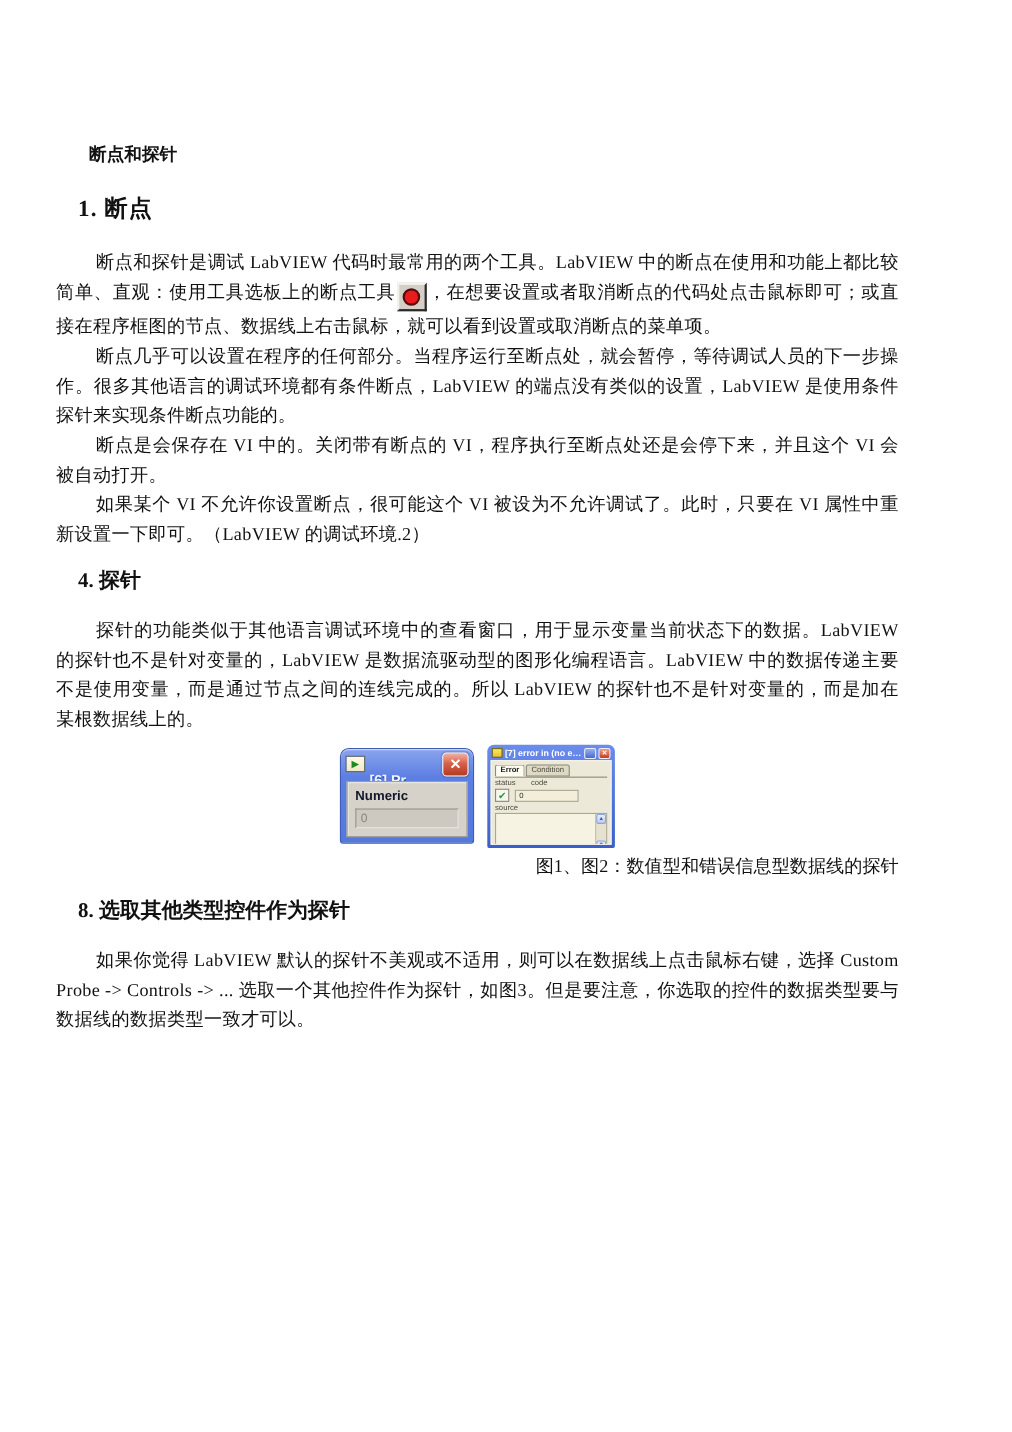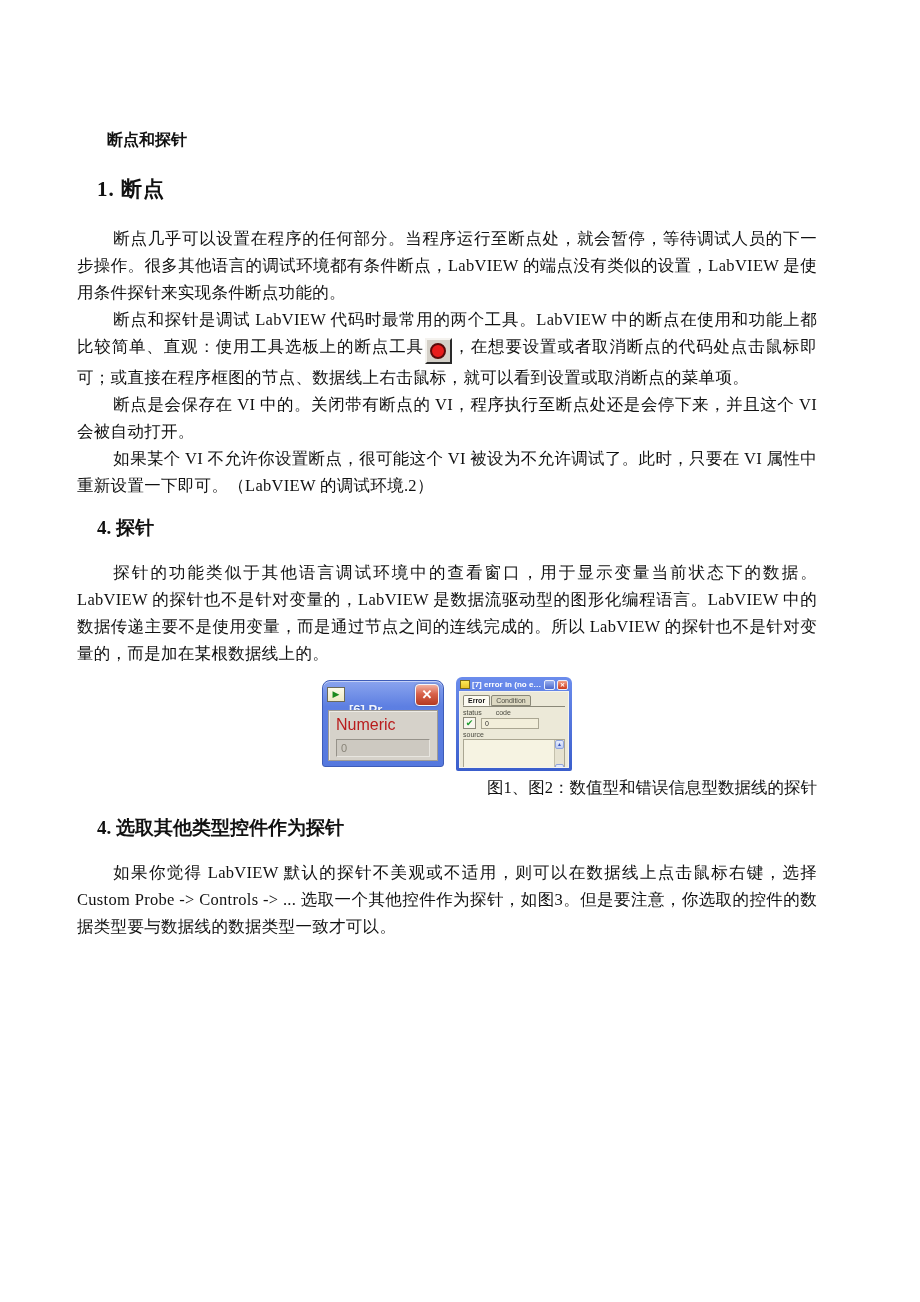--- a/index.html
+++ b/index.html
@@ -6,21 +6,21 @@
   html, body { background: #ffffff; }
   .page {
     position: relative;
     width: 920px;
     height: 1302px;
     background: #ffffff;
     font-family: "Liberation Serif", "DejaVu Serif", serif;
     color: #111111;
     overflow: hidden;
   }
-  .content { padding: 130px 103px 0 77px; }
+  .content { padding: 130px 103px 0 51px; }
 
   .doc-header {
     font-size: 16px;
     font-weight: bold;
     margin-left: 30px;
   }
   h1.sec1 {
     font-size: 21px;
     font-weight: bold;
     margin: 24px 0 22px 20px;
@@ -123,22 +123,23 @@
   }
   .win1-body {
     position: absolute;
     left: 5px; right: 5px; top: 29px; bottom: 5px;
     background: #d6d2ca;
     border: 1px solid #a09c94;
     box-shadow: inset 1px 1px 0 #edebe5;
     padding: 5px 7px;
   }
   .win1-label {
-    font-size: 16px;
-    color: #b91c1c;
+    font-size: 12px;
+    color: #0f172a;
+    font-weight: bold;
   }
   .win1-field {
     margin-top: 5px;
     height: 18px;
     background: #cdc9c1;
     border: 1px solid #96928a;
     border-right-color: #e8e6e0;
     border-bottom-color: #e8e6e0;
     font-size: 11px;
     color: #888478;
@@ -282,27 +283,27 @@
 </head>
 <body>
 
 <div class="page">
   <div class="content">
 
     <div class="doc-header">断点和探针</div>
 
     <h1 class="sec1">1. 断点</h1>
 
-    <p class="body-p">断点几乎可以设置在程序的任何部分。当程序运行至断点处，就会暂停，等待调试人员的下一步操作。很多其他语言的调试环境都有条件断点，LabVIEW 的端点没有类似的设置，LabVIEW 是使用条件探针来实现条件断点功能的。</p>
-
     <p class="body-p">
       <span>断点和探针是调试 LabVIEW 代码时最常用的两个工具。LabVIEW 中的断点在使用和功能上都比较简单、直观：使用工具选板上的断点工具</span><span class="bp-btn">
           <span class="bp-dot"></span>
         </span><span>，在想要设置或者取消断点的代码处点击鼠标即可；或直接在程序框图的节点、数据线上右击鼠标，就可以看到设置或取消断点的菜单项。</span>
     </p>
+
+    <p class="body-p">断点几乎可以设置在程序的任何部分。当程序运行至断点处，就会暂停，等待调试人员的下一步操作。很多其他语言的调试环境都有条件断点，LabVIEW 的端点没有类似的设置，LabVIEW 是使用条件探针来实现条件断点功能的。</p>
 
     <p class="body-p">断点是会保存在 VI 中的。关闭带有断点的 VI，程序执行至断点处还是会停下来，并且这个 VI 会被自动打开。</p>
 
     <p class="body-p">如果某个 VI 不允许你设置断点，很可能这个 VI 被设为不允许调试了。此时，只要在 VI 属性中重新设置一下即可。（LabVIEW 的调试环境.2）</p>
 
     <h2 class="sec">4. 探针</h2>
 
     <p class="body-p">探针的功能类似于其他语言调试环境中的查看窗口，用于显示变量当前状态下的数据。LabVIEW 的探针也不是针对变量的，LabVIEW 是数据流驱动型的图形化编程语言。LabVIEW 中的数据传递主要不是使用变量，而是通过节点之间的连线完成的。所以 LabVIEW 的探针也不是针对变量的，而是加在某根数据线上的。</p>
 
 
@@ -347,18 +348,18 @@
               <div class="sb-btn">▼</div>
             </div>
           </div>
         </div>
       </div>
 
     </div>
 
     <div class="fig-caption">图1、图2：数值型和错误信息型数据线的探针</div>
 
-    <h2 class="sec">4. 选取其他类型控件作为探针</h2>
+    <h2 class="sec">8. 选取其他类型控件作为探针</h2>
 
     <p class="body-p">如果你觉得 LabVIEW 默认的探针不美观或不适用，则可以在数据线上点击鼠标右键，选择 Custom Probe -&gt; Controls -&gt; ... 选取一个其他控件作为探针，如图3。但是要注意，你选取的控件的数据类型要与数据线的数据类型一致才可以。</p>
 
   </div>
 </div>
 
 </body></html>

